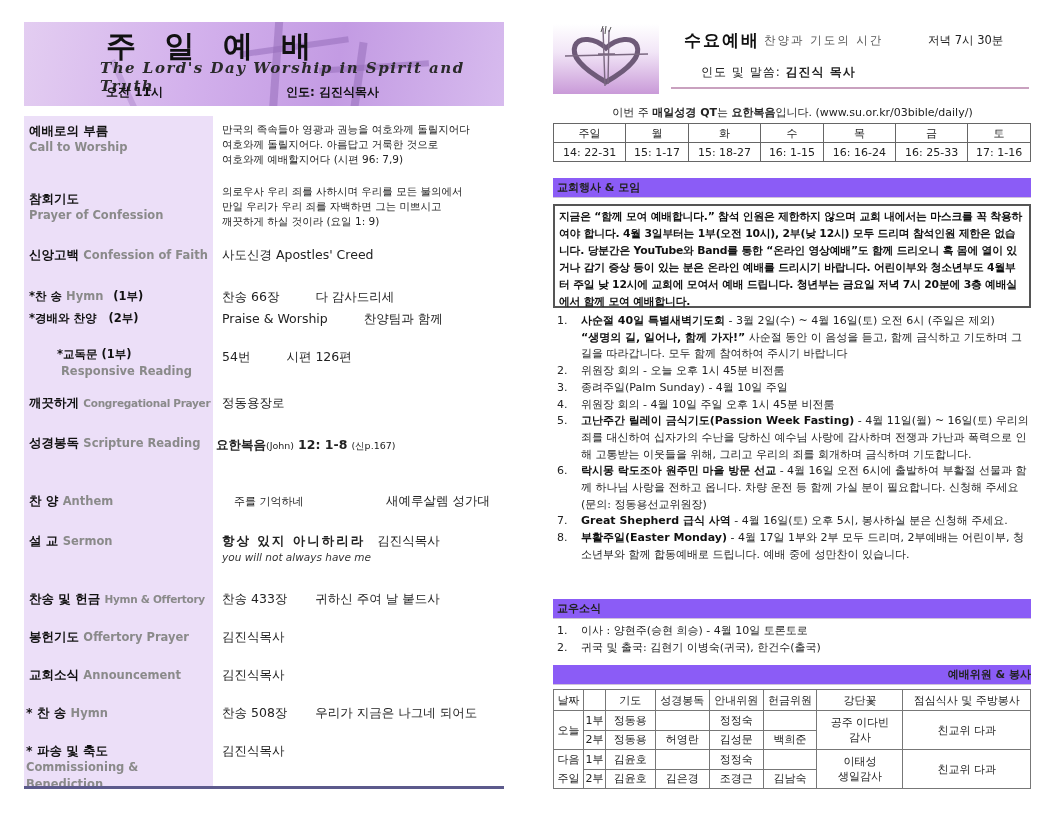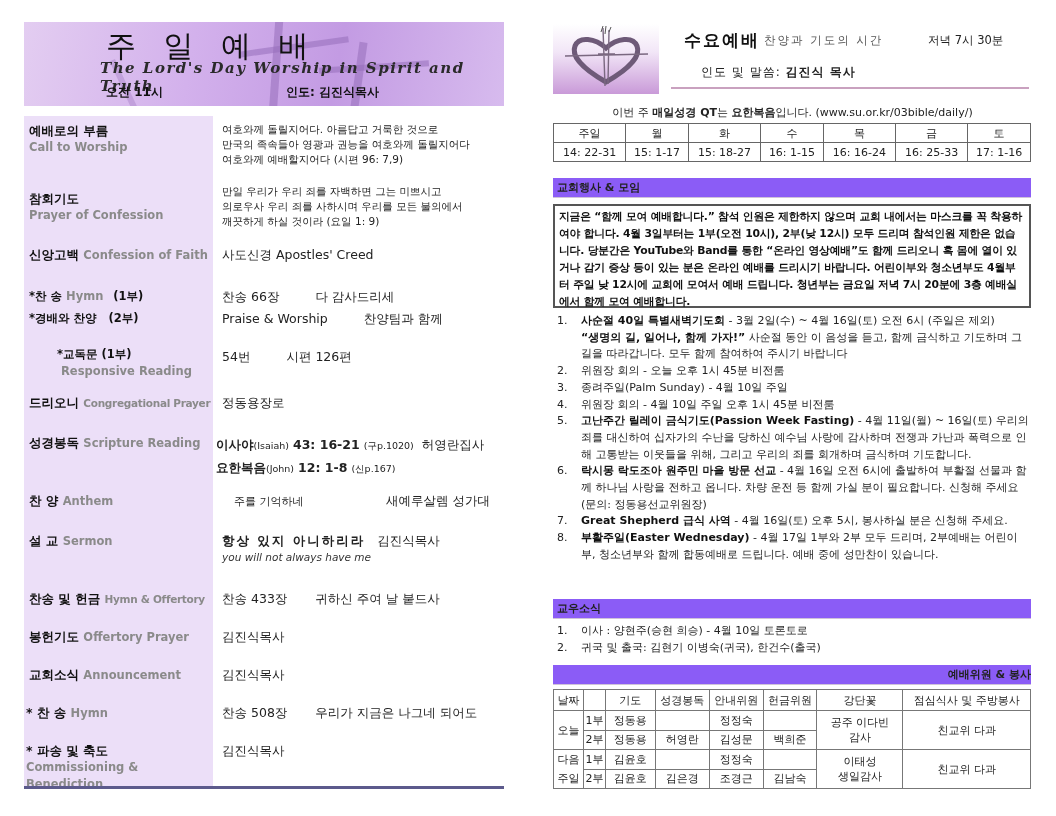--- a/index.html
+++ b/index.html
@@ -12,21 +12,21 @@
     position: absolute; left: 0; top: 0; width: 480px; height: 84px;
     background: linear-gradient(100deg, #e3cdf1 0%, #d3b1ec 35%, #c39be3 65%, #d7bbee 100%);
     overflow: hidden;
   }
   .cross { position: absolute; background: rgba(150,110,185,0.55); }
   .cross.v1 { left: 248px; top: -10px; width: 8px; height: 110px; transform: rotate(4deg); }
   .cross.h1 { left: 215px; top: 22px; width: 110px; height: 6px; transform: rotate(-8deg); }
   .cross.v2 { left: 330px; top: 20px; width: 8px; height: 80px; transform: rotate(8deg); }
   .cross.h2 { left: 295px; top: 42px; width: 110px; height: 6px; transform: rotate(-4deg); }
   .cross.v3 { left: 100px; top: 35px; width: 6px; height: 70px; transform: rotate(-25deg); opacity: .6; }
-  .banner-title { position: absolute; left: 82px; top: 4px; font-size: 30px; font-weight: normal; letter-spacing: 9px; color: #111; }
+  .banner-title { position: absolute; left: 82px; top: 4px; font-size: 30px; font-weight: bold; letter-spacing: 9px; color: #111; }
   .banner-sub { position: absolute; left: 76px; top: 37px; font-family: "DejaVu Serif", serif; font-style: italic; font-weight: bold; font-size: 15px; color: #2a2a2a; letter-spacing: 1.5px; }
   .banner-time { position: absolute; left: 82px; top: 62px; font-size: 12px; font-weight: bold; color: #111; }
   .banner-leader { position: absolute; left: 262px; top: 62px; font-size: 12px; font-weight: bold; color: #111; }
 
   .order { position: absolute; left: 0; top: 94px; width: 480px; height: 672px; }
   .order-labels { position: absolute; left: 0; top: 0; width: 189px; height: 672px; background: #ecdff8; }
   .order-bottom { position: absolute; left: 0; top: 670px; width: 480px; height: 3px; background: #5c5a8c; }
   .row { position: absolute; left: 0; width: 480px; }
   .lbl { position: absolute; left: 5px; width: 184px; font-size: 12.5px; font-weight: bold; color: #111; line-height: 17px; }
   .lbl .en { font-weight: bold; color: #8a8a8a; font-size: 11.5px; }
@@ -93,34 +93,34 @@
 
   <div class="order">
     <div class="order-labels"></div>
 
     <div class="row" style="top:6px;">
       <div class="lbl">
         <span>예배로의 부름</span>
         <span class="en block">Call to Worship</span>
       </div>
       <div class="val small">
+        <div>만국의 족속들아 영광과 권능을 여호와께 돌릴지어다</div>
         <div>여호와께 돌릴지어다. 아름답고 거룩한 것으로</div>
-        <div>만국의 족속들아 영광과 권능을 여호와께 돌릴지어다</div>
         <div>여호와께 예배할지어다 (시편 96: 7,9)</div>
       </div>
     </div>
 
     <div class="row" style="top:68px;">
       <div class="lbl" style="top:6px;">
         <span>참회기도</span>
         <span class="en block">Prayer of Confession</span>
       </div>
       <div class="val small">
+        <div>의로우사 우리 죄를 사하시며 우리를 모든 불의에서</div>
         <div>만일 우리가 우리 죄를 자백하면 그는 미쁘시고</div>
-        <div>의로우사 우리 죄를 사하시며 우리를 모든 불의에서</div>
         <div>깨끗하게 하실  것이라 (요일 1: 9)</div>
       </div>
     </div>
 
     <div class="row" style="top:130px;">
       <div class="lbl">
         <span>신앙고백</span>
         <span class="en">Confession of Faith</span>
       </div>
       <div class="val">사도신경   Apostles' Creed</div>
@@ -152,38 +152,32 @@
         <span>*교독문 (1부)</span>
         <span class="en block" style="padding-left:4px;">Responsive Reading</span>
       </div>
       <div class="val" style="top:2px;">
         <span>54번</span><span class="gap"></span><span>시편 126편</span>
       </div>
     </div>
 
     <div class="row" style="top:278px;">
       <div class="lbl">
-        <span>드리오니</span>
+        <span>깨끗하게</span>
         <span class="en small">Congregational Prayer</span>
       </div>
       <div class="val">정동용장로</div>
     </div>
 
     <div class="row" style="top:318px;">
       <div class="lbl">
         <span>성경봉독</span>
         <span class="en">Scripture Reading</span>
       </div>
       <div class="val" style="left:192px; line-height:22px;">
-        <div>
-          <b>이사야</b><span class="tiny">(Isaiah)</span>
-          <b>43: 16-21</b>
-          <span class="tiny">(구p.1020)</span>
-          <span style="margin-left:4px;">허영란집사</span>
-        </div>
         <div>
           <b>요한복음</b><span class="tiny">(John)</span>
           <b>12: 1-8</b>
           <span class="tiny">(신p.167)</span>
         </div>
       </div>
     </div>
 
     <div class="row" style="top:376px;">
       <div class="lbl">
@@ -308,21 +302,21 @@
       <span class="num">1.</span>
       <b>사순절 40일 특별새벽기도회</b><span> - 3월 2일(수) ~ 4월 16일(토) 오전 6시 (주일은 제외)</span><br>
       <b>“생명의 길, 일어나, 함께 가자!”</b><span> 사순절 동안 이 음성을 듣고, 함께 금식하고 기도하며 그 길을 따라갑니다. 모두 함께 참여하여 주시기 바랍니다</span>
     </li>
     <li><span class="num">2.</span><span>위원장 회의 - 오늘 오후 1시 45분 비전룸</span></li>
     <li><span class="num">3.</span><span>종려주일(Palm Sunday) - 4월 10일 주일</span></li>
     <li><span class="num">4.</span><span>위원장 회의 - 4월 10일 주일 오후 1시 45분 비전룸</span></li>
     <li><span class="num">5.</span><b>고난주간 릴레이 금식기도(Passion Week Fasting)</b><span> - 4월 11일(월) ~ 16일(토) 우리의 죄를 대신하여 십자가의 수난을 당하신 예수님 사랑에 감사하며 전쟁과 가난과 폭력으로 인해 고통받는 이웃들을 위해, 그리고 우리의 죄를 회개하며 금식하며 기도합니다.</span></li>
     <li><span class="num">6.</span><b>락시몽 락도조아 원주민 마을 방문 선교</b><span> - 4월 16일 오전 6시에 출발하여 부활절 선물과 함께 하나님 사랑을 전하고 옵니다. 차량 운전 등 함께 가실 분이 필요합니다. 신청해 주세요(문의: 정동용선교위원장)</span></li>
     <li><span class="num">7.</span><b>Great Shepherd 급식 사역</b><span> - 4월 16일(토) 오후 5시, 봉사하실 분은 신청해 주세요.</span></li>
-    <li><span class="num">8.</span><b>부활주일(Easter Wednesday)</b><span> - 4월 17일 1부와 2부 모두 드리며, 2부예배는 어린이부, 청소년부와 함께 합동예배로 드립니다. 예배 중에 성만찬이 있습니다.</span></li>
+    <li><span class="num">8.</span><b>부활주일(Easter Monday)</b><span> - 4월 17일 1부와 2부 모두 드리며, 2부예배는 어린이부, 청소년부와 함께 합동예배로 드립니다. 예배 중에 성만찬이 있습니다.</span></li>
   </ol>
 
   <div class="sect" style="top:577px;">교우소식</div>
   <ol class="news">
     <li><span class="num">1.</span><span>이사 : 양현주(승현 희승) - 4월 10일 토론토로</span></li>
     <li><span class="num">2.</span><span>귀국 및 출국: 김현기 이병숙(귀국), 한건수(출국)</span></li>
   </ol>
 
   <div class="sect" style="top:643px;text-align:right;">예배위원 &amp; 봉사</div>
 

